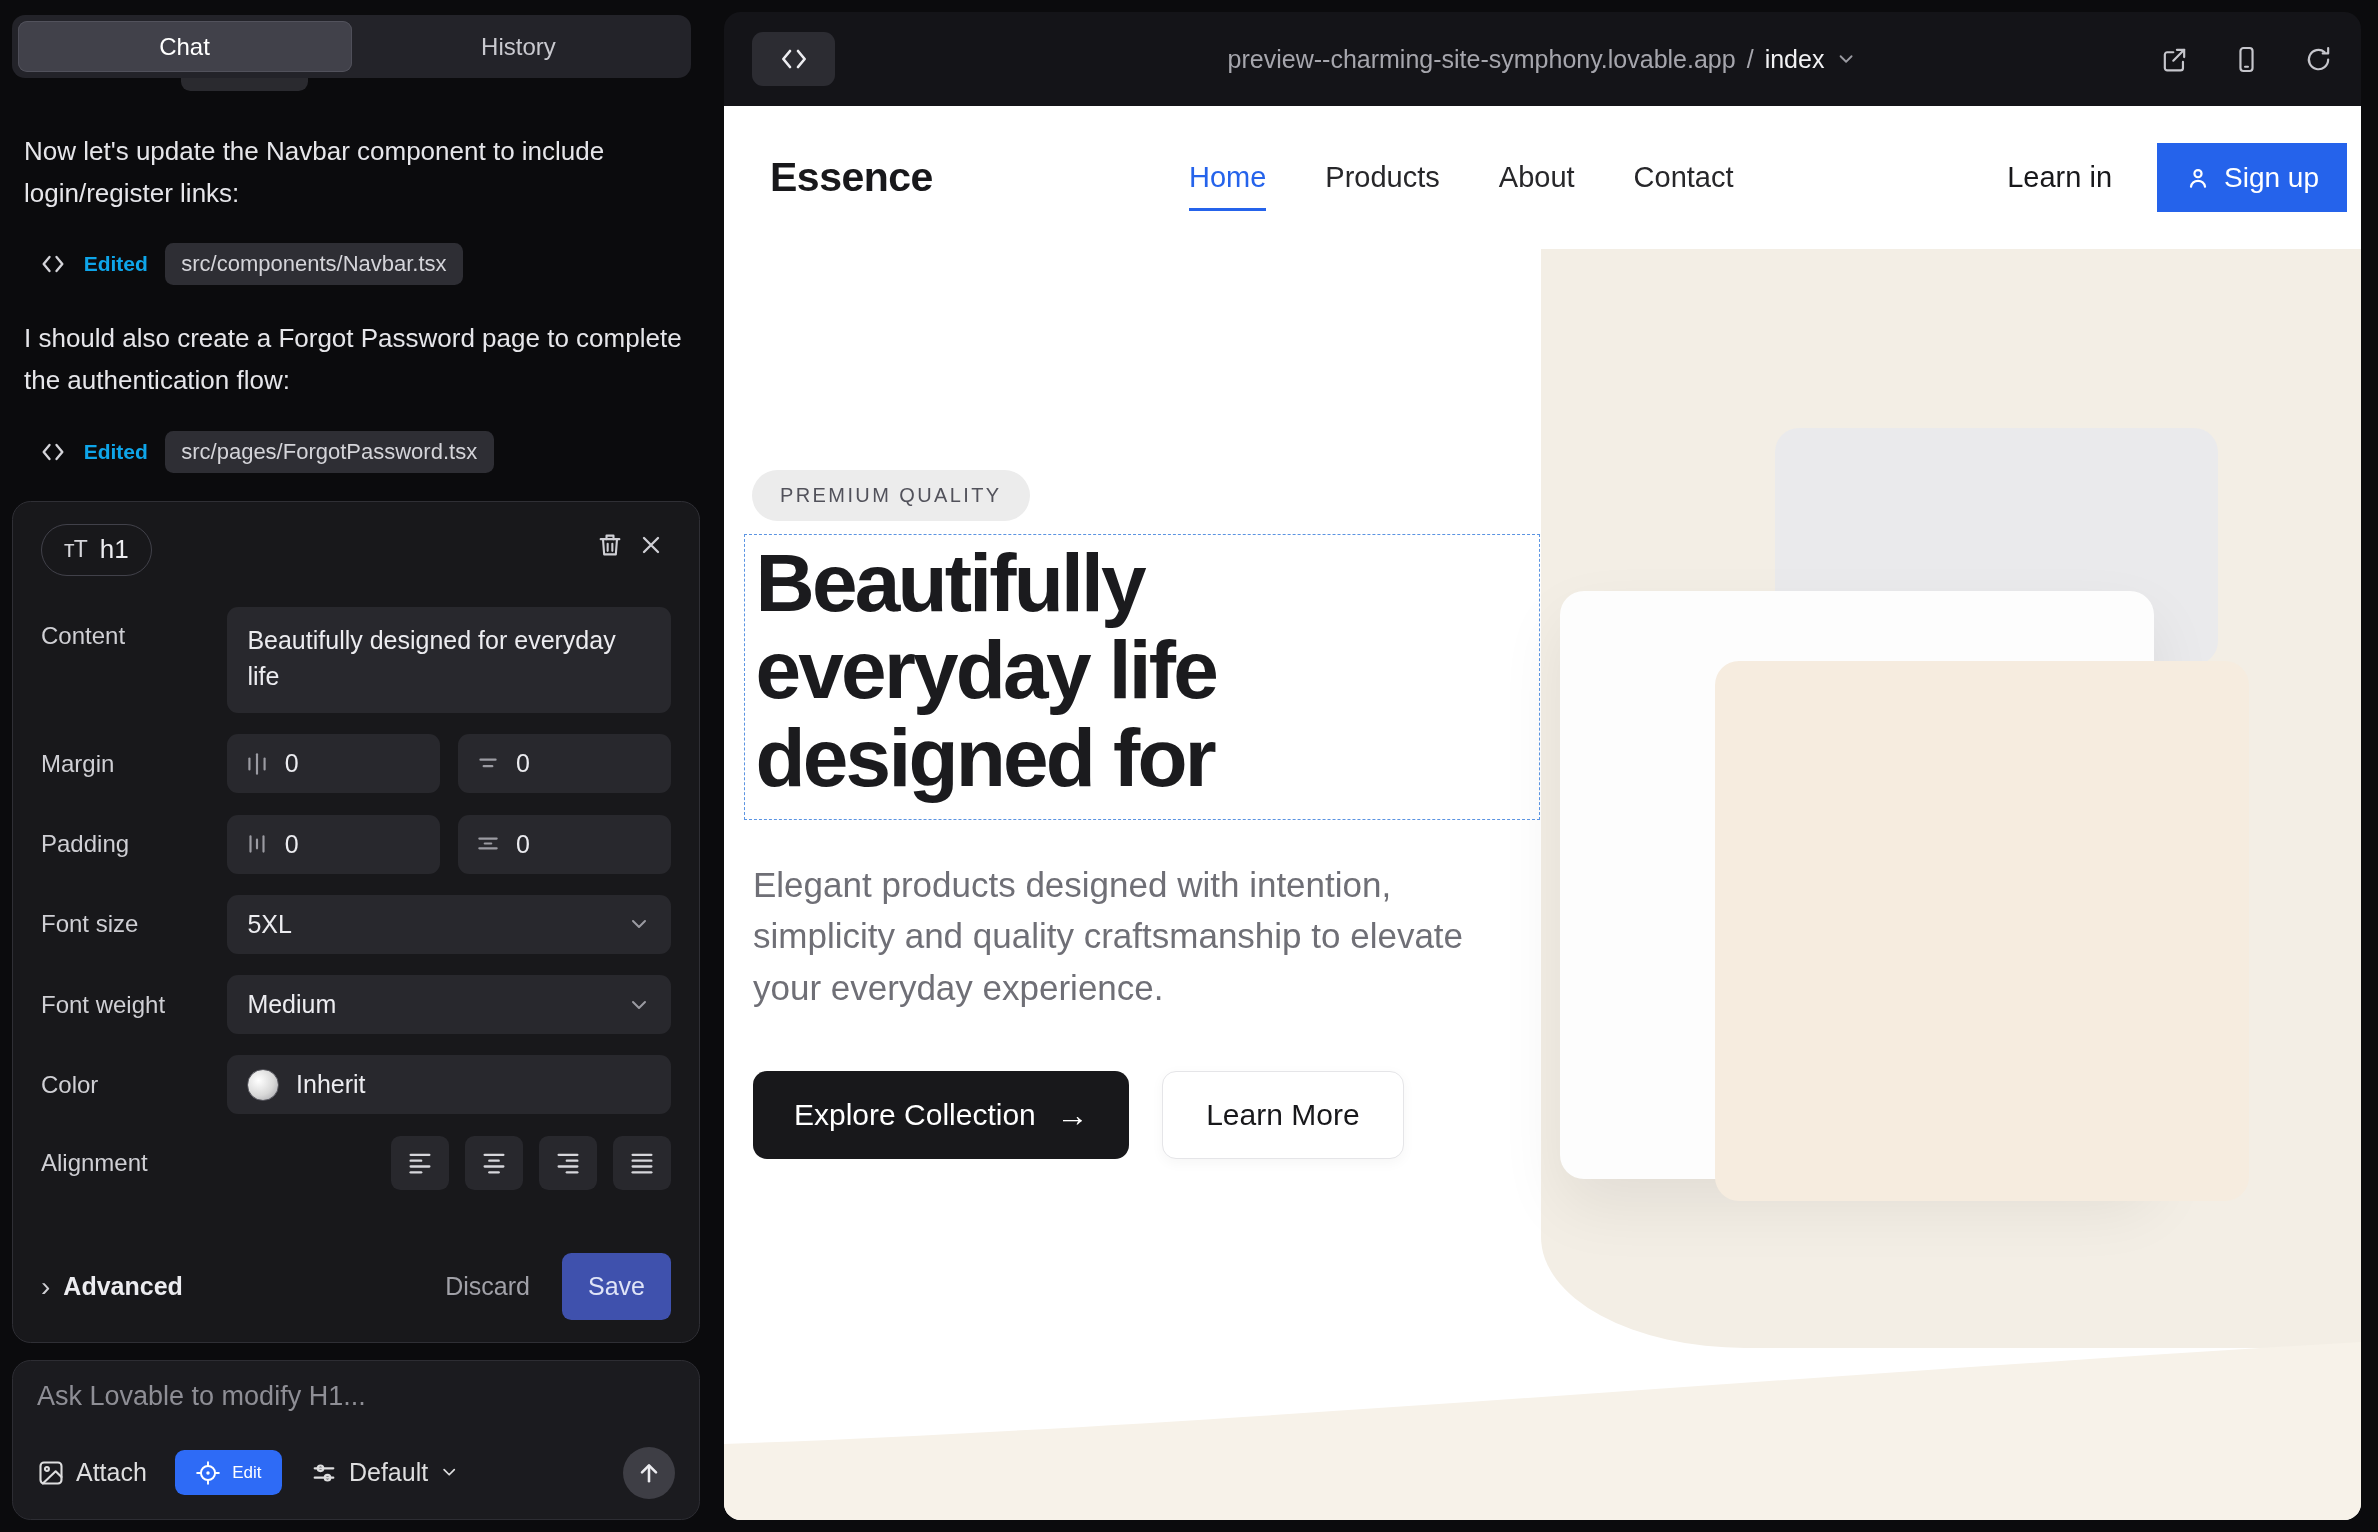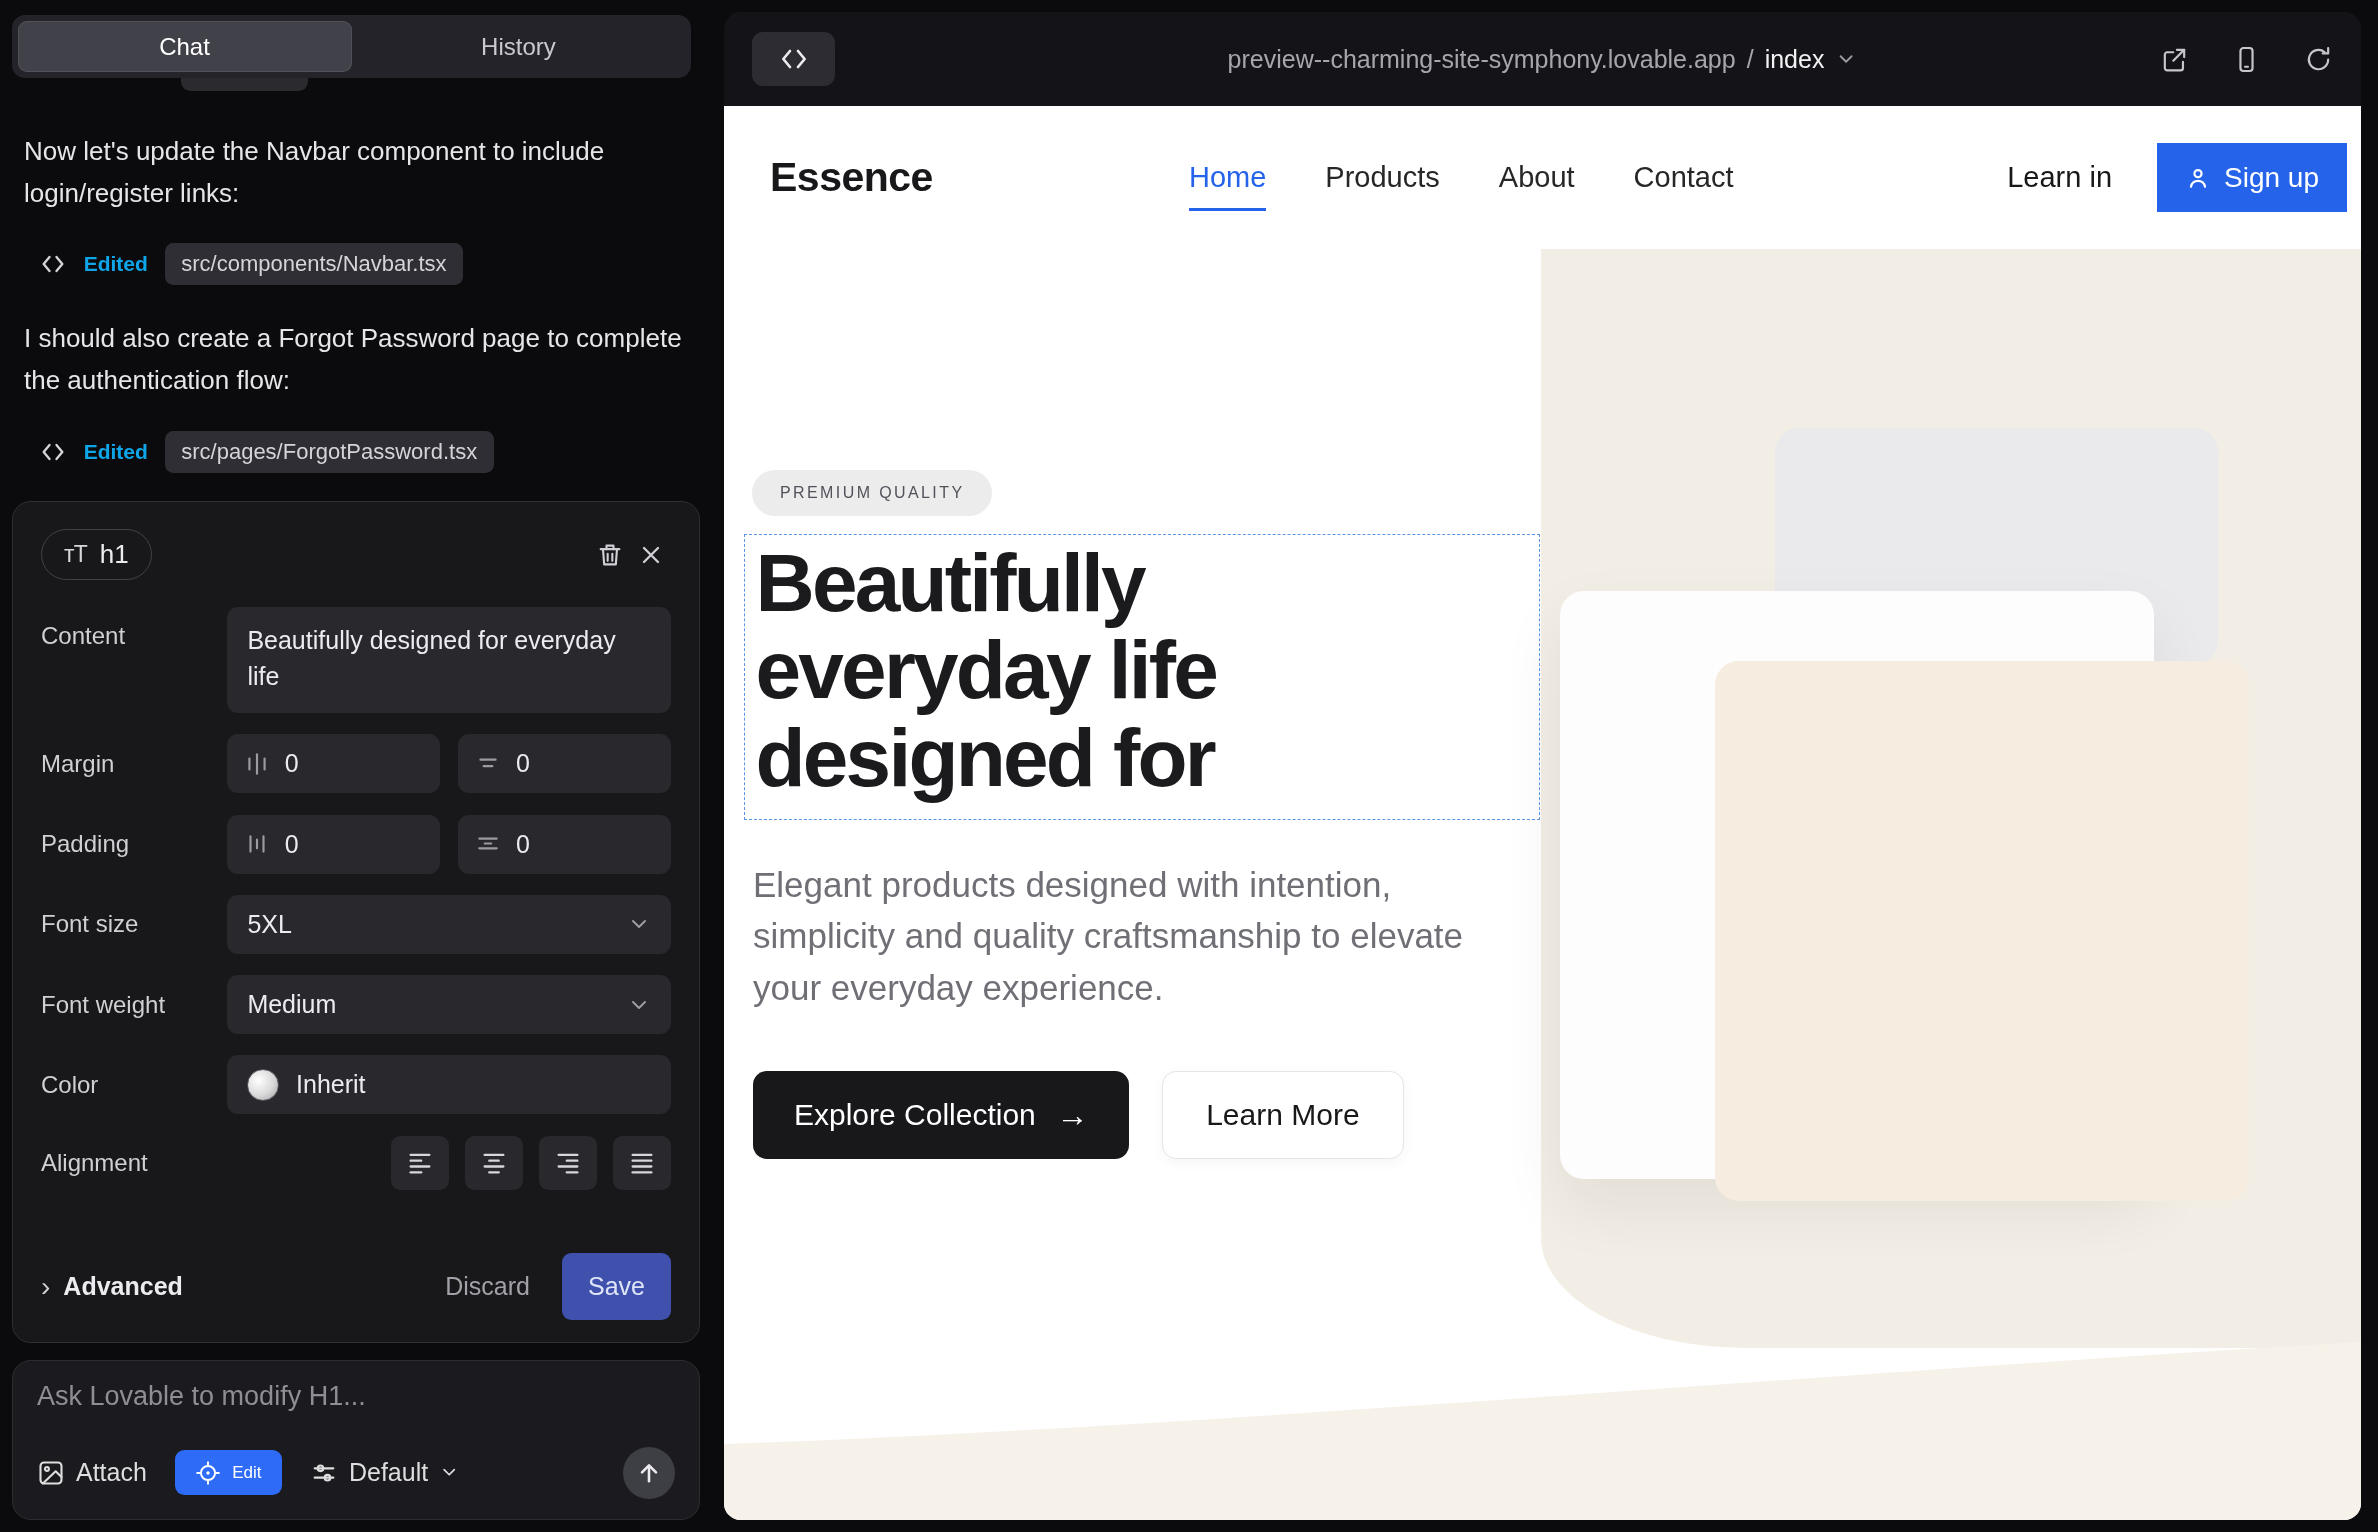--- a/index.html
+++ b/index.html
@@ -26,21 +26,21 @@
   .edit-row-1 { top:241px; }
   .edit-row-2 { top:429px; }
   .edit-label { font-size:21px; font-weight:700; color:#0ea5e9; }
   .file-chip { background:#2e2e34; color:#d4d4d9; font-size:22px; padding:8.3px 16.7px; border-radius:8.3px; cursor:pointer; }
   .code-icon-sm { width:28px; height:28px; color:#d4d4d9; display:flex; }
 
   
   .inspector { position:absolute; left:12px; top:501px; width:688px; height:842px;
                background:#18181b; border:0.9px solid #2f2f35; border-radius:18.6px;
                padding:22px 28px; display:flex; flex-direction:column; z-index:2; }
-  .insp-header { display:flex; align-items:center; height:61px; margin-bottom:22px; }
+  .insp-header { display:flex; align-items:flex-start; height:61px; margin-bottom:22px; }
   .tag-pill { display:flex; align-items:center; gap:13px; border:0.9px solid #41414a; border-radius:32px;
               padding:9.3px 22px; color:#ececf0; font-size:26px; }
   .typo-glyph { font-size:23px; color:#d6d6db; letter-spacing:-0.9px; }
   .icon-btn { width:41px; height:41px; display:flex; align-items:center; justify-content:center;
               color:#cfcfd5; cursor:pointer; }
   .icon-btn svg { width:28px; height:28px; }
 
   .insp-row { display:grid; grid-template-columns:186px 1fr; align-items:center; margin-bottom:21.3px; }
   .insp-row.top { align-items:start; }
   .insp-label { font-size:24px; color:#cfcfd4; }
@@ -127,21 +127,21 @@
   .nav-link { cursor:pointer; }
   .nav-link.active { color:#2563eb; position:relative; }
   .nav-link.active::after { content:""; position:absolute; left:0; right:0; bottom:-16.7px; height:2.8px; background:#2563eb; }
   .nav-right { margin-left:auto; display:flex; align-items:center; gap:45px; }
   .sign-in { font-size:29px; color:#18181b; cursor:pointer; }
   .sign-up { display:flex; align-items:center; gap:13px; background:#2563eb; color:#ffffff;
              font-size:28px; padding:0 28px; height:69px; border-radius:0; cursor:pointer; }
   .sign-up svg { width:26px; height:26px; }
 
   .badge { position:absolute; left:28px; top:364px; background:#ececec; color:#52525b;
-           font-size:16px; letter-spacing:2.4px; font-weight:500; padding:14px 28px;
+           font-size:20px; letter-spacing:2.4px; font-weight:500; padding:14px 28px;
            border-radius:37px; z-index:4; }
 
   .selection { position:absolute; left:19.5px; top:428px; width:796px; height:286px;
                border:1.9px dashed #5b94e2; z-index:4; cursor:pointer; }
   .hero-h1 { padding:3.7px 0 0 11px; font-size:82px; line-height:1.07; font-weight:600;
              letter-spacing:-2.8px; color:#1b1b1e; }
 
   .hero-p { position:absolute; left:29px; top:753px; width:761px; font-size:35px; line-height:1.47;
             color:#6f6f76; z-index:4; }
 

